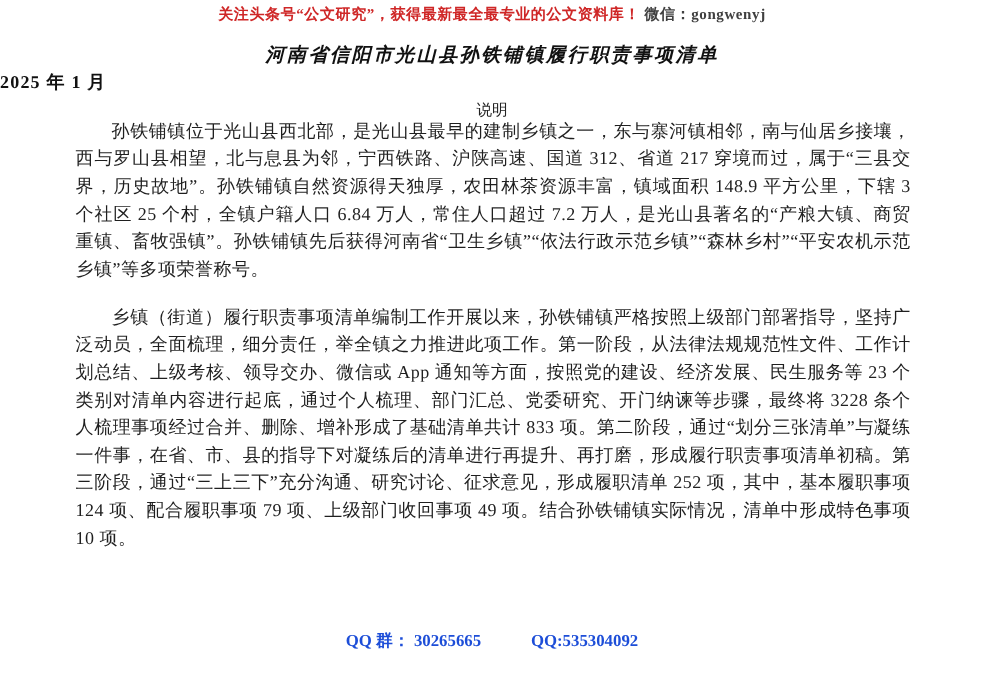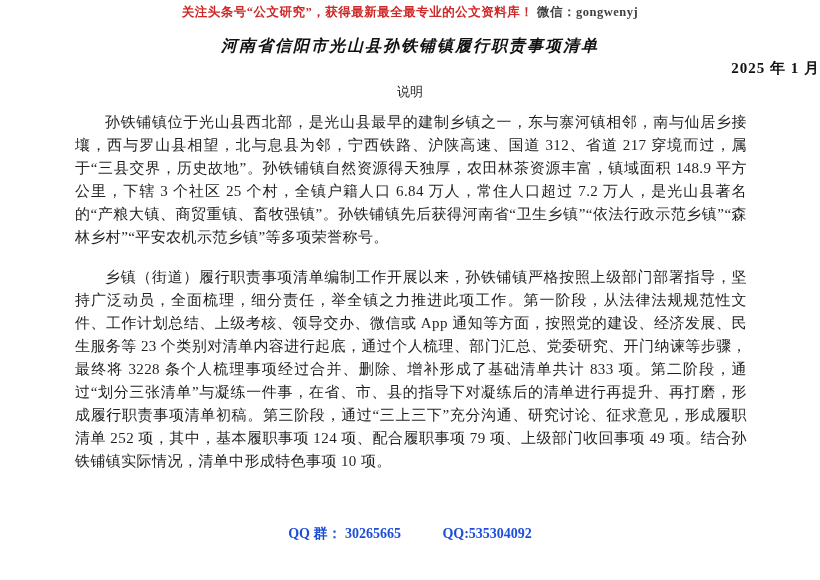--- a/index.html
+++ b/index.html
@@ -35,21 +35,21 @@
     font-weight: bold;
     letter-spacing: 2px;
     color: #111111;
     font-style: italic;
   }
   .doc-date {
     position: absolute;
     top: 59px;
     left: 0;
     width: 820px;
-    text-align: right;
+    text-align: left;
     font-size: 15px;
     font-weight: bold;
     letter-spacing: 1px;
     color: #111111;
   }
   .section-heading {
     position: absolute;
     top: 83px;
     left: 0;
     width: 820px;
@@ -57,21 +57,21 @@
     font-size: 13px;
     color: #222222;
   }
   .doc-body {
     position: absolute;
     top: 99px;
     left: 63px;
     width: 696px;
   }
   .doc-body p {
-    margin: 12px;
+    margin: 0;
     font-size: 15px;
     line-height: 23px;
     text-align: justify;
     text-indent: 2em;
     color: #1f1f1f;
     letter-spacing: 0.4px;
   }
   .doc-body p + p { margin-top: 17px; }
   .footer-bar {
     position: absolute;

